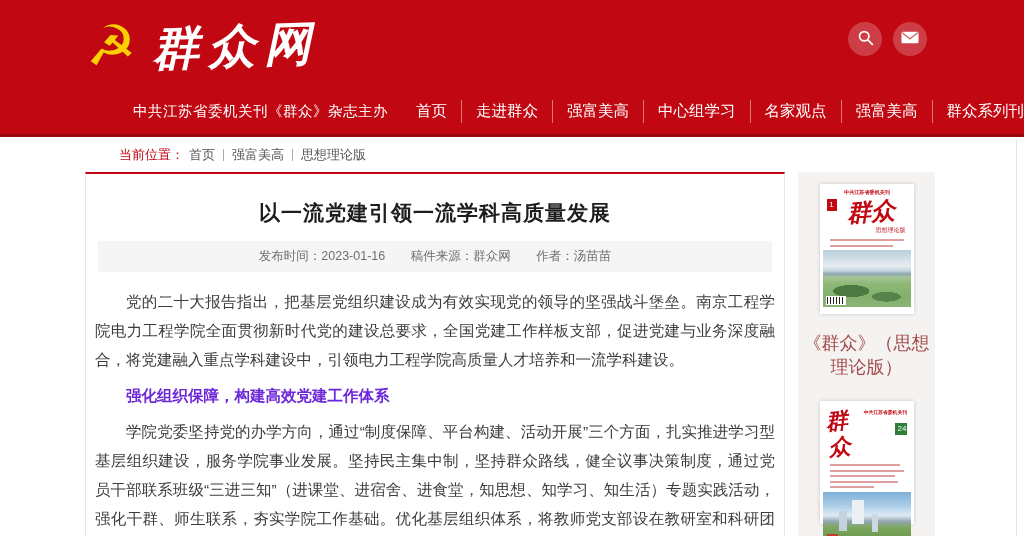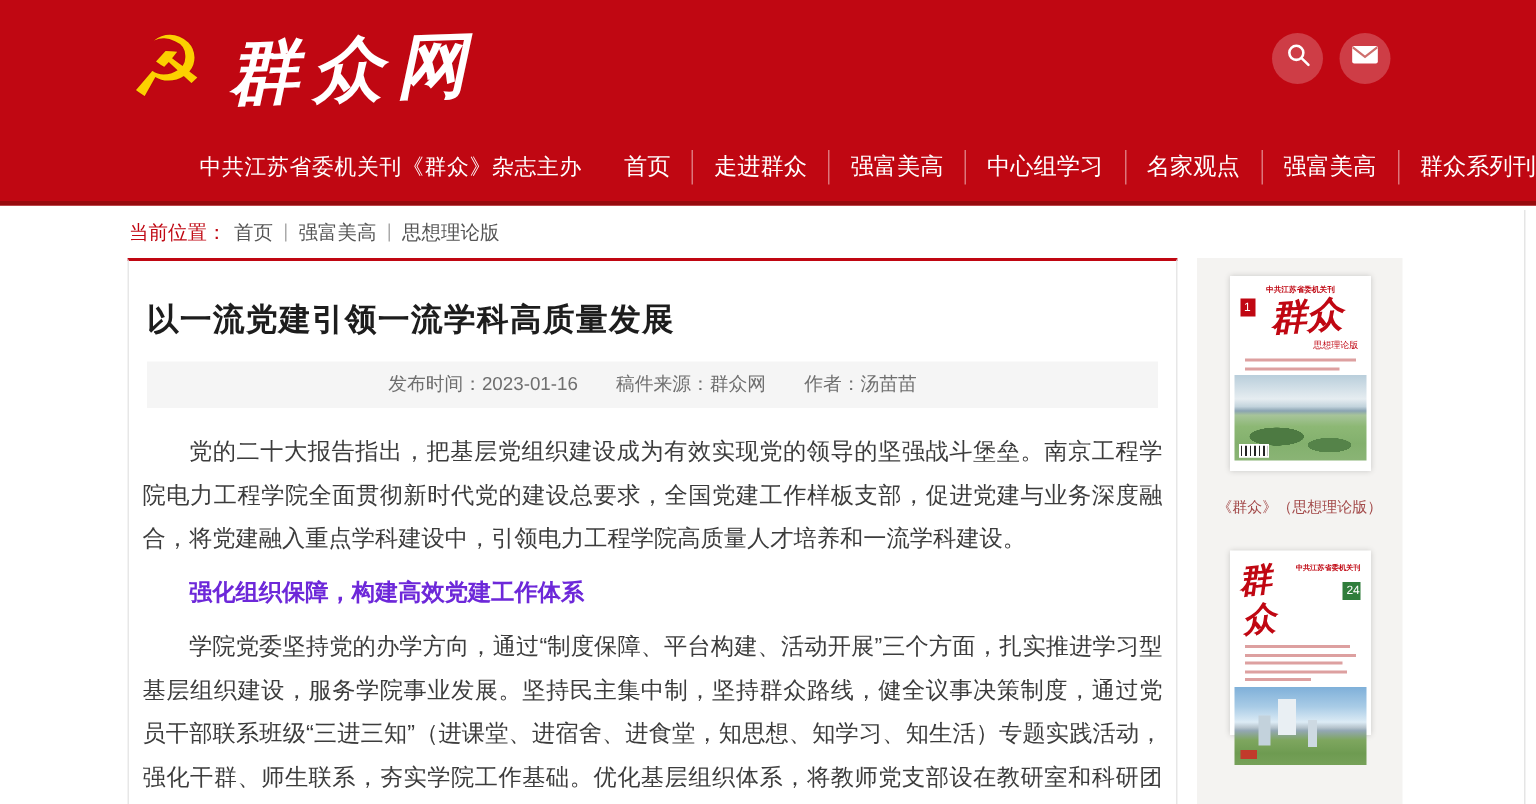--- a/index.html
+++ b/index.html
@@ -26,30 +26,30 @@
   .header-icons{position:absolute;top:22px;right:97px;display:flex;gap:11px;}
   .icon-circle{width:34px;height:34px;border-radius:50%;background:rgba(255,255,255,.22);
     display:flex;align-items:center;justify-content:center;cursor:pointer;}
   .header-row{position:absolute;left:133px;bottom:11px;display:flex;align-items:center;}
   .tagline{color:#fff;font-size:14.5px;font-weight:normal;letter-spacing:.5px;white-space:nowrap;}
   .main-nav{display:flex;list-style:none;margin-left:14px;}
   .main-nav li{padding:1px 14px;color:#fff;font-size:15.5px;white-space:nowrap;cursor:pointer;}
   .main-nav li + li{border-left:1px solid rgba(255,255,255,.45);}
 
   
-  .breadcrumb{display:flex;align-items:center;padding:9px 16px 5px 86px;font-size:13px;}
+  .breadcrumb{display:flex;align-items:center;padding:9px 16px 5px 86px;font-size:13px;margin-left:33px;}
   .bc-label{color:var(--header-red);margin-right:5px;}
   .bc-item{color:#555;cursor:pointer;}
   .bc-sep{width:1px;height:12px;background:#aaa;margin:0 8px;display:inline-block;}
 
   
   .content-row{display:flex;align-items:flex-start;padding-left:85px;margin-top:3px;}
   .article-panel{width:700px;height:380px;background:#fff;border:1px solid #e7e7e7;
     border-top:2px solid var(--header-red);overflow:hidden;}
-  .article-title{margin:25px 12px 14px;font-size:21px;color:#1d1d1d;
+  .article-title{margin:25px 12px 14px;text-align:center;font-size:21px;color:#1d1d1d;
     letter-spacing:1px;font-weight:bold;}
   .article-meta{margin:0 12px;background:#f5f5f5;padding:7px 0;text-align:center;
     font-size:12.5px;color:#6f6f6f;}
   .article-meta .meta-item{margin:0 11px;white-space:nowrap;}
   .article-body{margin:15px 9px 0;font-size:15.5px;line-height:29px;color:#3c3c3c;
     text-align:justify;}
   .article-body p{text-indent:2em;margin:0 0 7px;}
   .article-body .subhead{font-weight:bold;color:#6d28d9;}
 
   
@@ -85,21 +85,21 @@
   .c2-note{font-size:6px;color:var(--header-red);font-weight:bold;white-space:nowrap;
     transform:scale(.8);transform-origin:right;}
   .c2-badge{display:inline-block;margin-top:2px;width:12px;height:12px;background:var(--badge-green);
     color:#fff;font-size:8px;line-height:12px;text-align:right;}
   .c2-photo{position:relative;margin:4px 3px 0;height:52px;overflow:hidden;
     background:linear-gradient(180deg,#7fb0d9 0%,#a8cbe6 25%,#dcebf5 45%,#b6c4cd 52%,#93a7b4 56%,#7ea65f 68%,#6e9b51 85%,#76a159 100%);}
   .c2-photo::before{content:"";position:absolute;left:34%;top:16%;width:12px;height:46%;
     background:#e9eff3;box-shadow:-15px 9px 0 -2px #c3d2dc,17px 11px 0 -3px #cdd9e2;}
   .c2-photo::after{content:"";position:absolute;left:4px;bottom:4px;width:11px;height:6px;
     background:#c23a2b;}
-  .mag-caption{color:var(--caption-red);font-size:10px;cursor:pointer;font-family:Liberation Mono, monospace;}
+  .mag-caption{color:var(--caption-red);font-size:18px;cursor:pointer;font-family:Liberation Mono, monospace;}
   .caption-title{margin-top:17px;}
   .caption-issue{margin-top:13px;}
 
   .page-edge-line{position:absolute;left:1016px;top:140px;bottom:0;width:1px;background:#e5e5e5;}
 </style>
 </head>
 <body>
 
 <div class="page">
 

